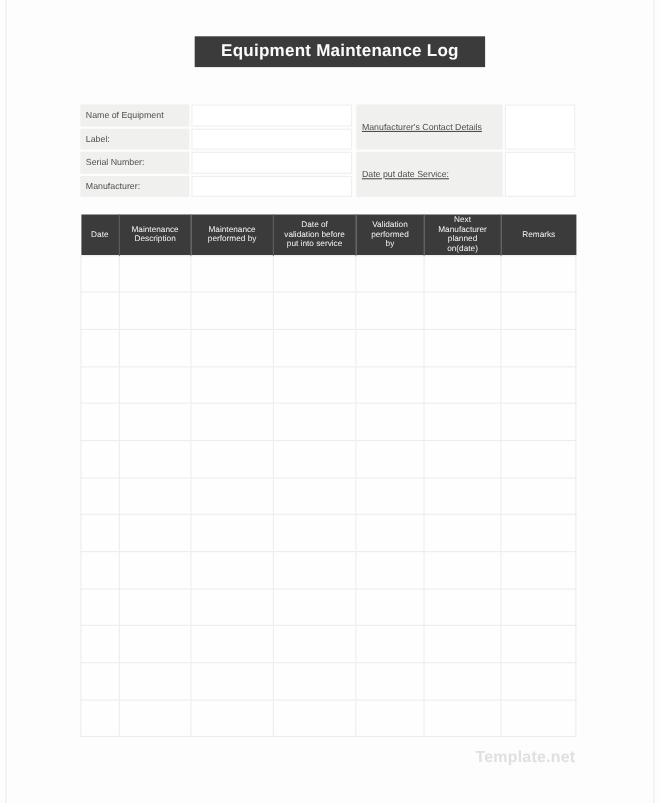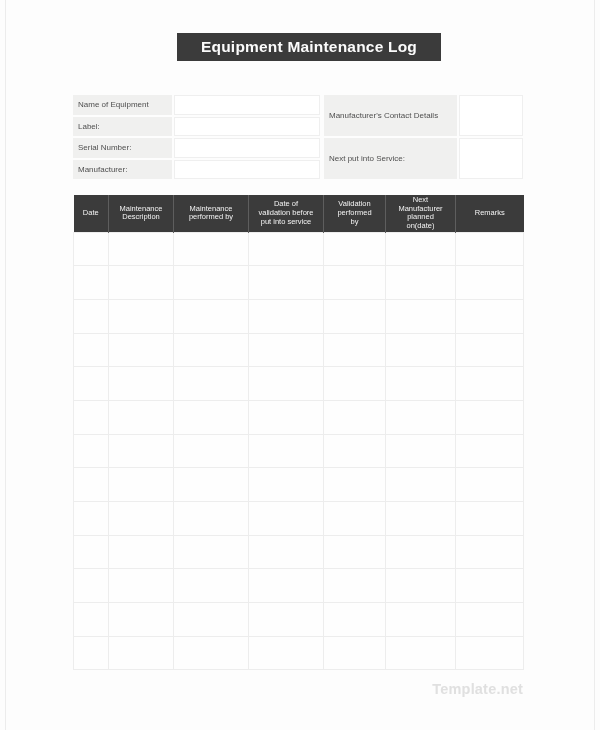--- a/index.html
+++ b/index.html
@@ -21,21 +21,21 @@
   }
   .title-box span {
     color:#fbfbfb; font-size:15.5px; font-weight:bold;
     letter-spacing:0.2px; white-space:nowrap;
   }
 
   
   .form { position:absolute; left:71px; top:93px; width:454px; display:flex; justify-content:space-between; }
   .form-table { border-collapse:separate; border-spacing:2px; table-layout:fixed; }
   .form-table.left  { width:251px; }
-  .form-table.right { width:204px; }
+  .form-table.right { width:204px;text-decoration:underline; }
   col.fl-label { width:99px; }  col.fl-value { width:146px; }
   col.fr-label { width:132px; } col.fr-value { width:64px; }
   .form-table td { height:19.5px; box-sizing:border-box; font-size:8px; vertical-align:middle; }
   td.flabel {
     background:var(--label-bg,#f0f0ef); color:#4f4f4f;
     padding:0 4px 0 5px; white-space:nowrap; overflow:visible;
   }
   td.fvalue { background:#ffffff; border:1px solid #efefef; }
 
   
@@ -107,21 +107,21 @@
       <colgroup>
           <col class="fr-label">
           <col class="fr-value">
         </colgroup>
       <tbody>
         <tr>
           <td class="flabel">Manufacturer's Contact Details</td>
           <td class="fvalue"></td>
         </tr>
         <tr>
-          <td class="flabel">Next put into Service:</td>
+          <td class="flabel">Date put date Service:</td>
           <td class="fvalue"></td>
         </tr>
       </tbody>
     </table>
   </div>
 
   <table class="log-table">
     <colgroup>
       <col class="c0">
         <col class="c1">

